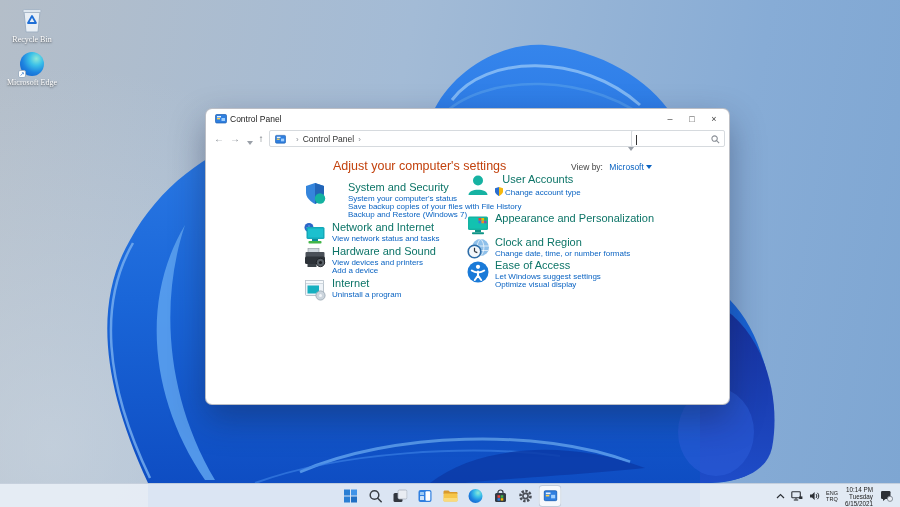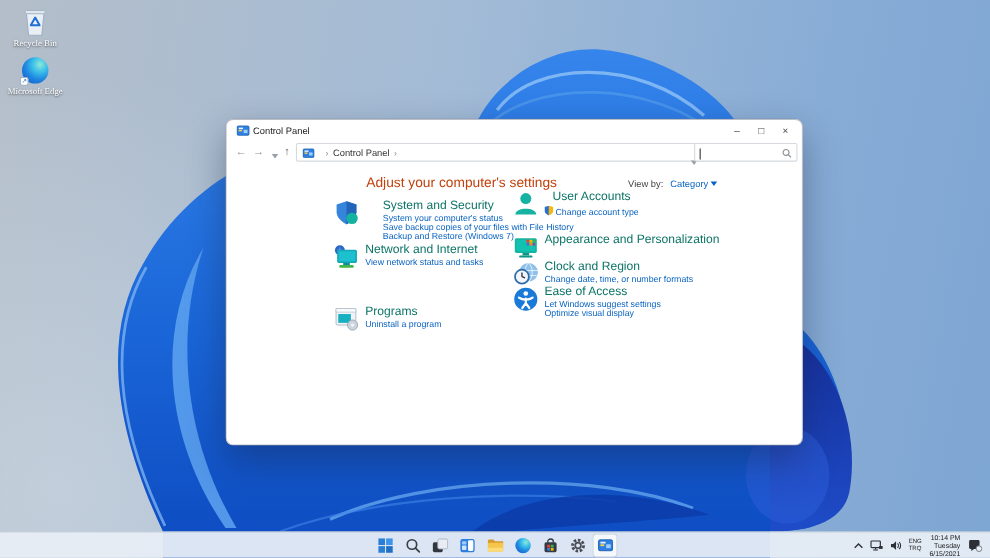--- a/index.html
+++ b/index.html
@@ -161,21 +161,21 @@
           <circle cx="4" cy="4" r="3" fill="none" stroke="#8a8f96" stroke-width="1.2"></circle>
             <line x1="6.3" y1="6.3" x2="9" y2="9" stroke="#8a8f96" stroke-width="1.2"></line>
         </svg>
       </div>
     </div>
 
     <div id="heading">Adjust your computer's settings</div>
 
     <div id="viewby">
       <span>View by:</span>
-      <span class="vb-val">Category</span><i class="vb-caret"></i>
+      <span class="vb-val">Microsoft</span><i class="vb-caret"></i>
     </div>
 
     <div class="cat" style="left:96px; top:72px;gap:16px;">
       <svg class="c-ic" width="26" height="26" viewBox="0 0 26 26">
         <path d="M13 2 L22 5 V12 C22 18.5 13 23 13 23 C13 23 4 18.5 4 12 V5 Z" fill="#3585dc"></path>
         <path d="M13 2 L22 5 V12 C22 18.5 13 23 13 23 Z" fill="#2265b8"></path>
         <circle cx="18" cy="17.5" r="5.2" fill="#14b2a0"></circle>
       </svg>
       <div class="c-tx">
         <a class="c-title">System and Security</a>
@@ -193,31 +193,46 @@
         <rect x="6" y="7.5" width="15" height="9" fill="#1cc0ce"></rect>
         <rect x="10" y="18" width="6" height="2" fill="#0e8c9a"></rect>
         <rect x="6.5" y="20" width="13" height="2.5" rx="0.8" fill="#43b649"></rect>
       </svg>
       <div class="c-tx">
         <a class="c-title">Network and Internet</a>
         <a class="c-link">View network status and tasks</a>
       </div>
     </div>
 
+    <div class="cat" style="left:96px; top:136px;">
+      <svg class="c-ic" width="26" height="26" viewBox="0 0 26 26">
+        <rect x="6" y="3.5" width="11" height="4" fill="#cfd6dd" stroke="#8b949c" stroke-width="0.6"></rect>
+        <rect x="3.5" y="7" width="19" height="6" rx="1" fill="#4a5058"></rect>
+        <rect x="3" y="11.5" width="20" height="7.5" rx="1.5" fill="#2d3238"></rect>
+        <rect x="5.5" y="19" width="9" height="3" fill="#3a4046"></rect>
+        <circle cx="18.5" cy="17.5" r="4.2" fill="#596067" stroke="#14171a" stroke-width="0.8"></circle>
+        <circle cx="18.5" cy="17.5" r="1.6" fill="#1c2024"></circle>
+      </svg>
+      <div class="c-tx">
+        <a class="c-title">Hardware and Sound</a>
+        <a class="c-link">View devices and printers</a>
+        <a class="c-link">Add a device</a>
+      </div>
+    </div>
 
     <div class="cat" style="left:96px; top:168px;">
       <svg class="c-ic" width="26" height="26" viewBox="0 0 26 26">
         <rect x="3.5" y="3.5" width="18" height="15" rx="1" fill="#eef3f8" stroke="#aab6c2" stroke-width="0.8"></rect>
         <rect x="3.5" y="3.5" width="18" height="3.2" fill="#f7fafc" stroke="#aab6c2" stroke-width="0.5"></rect>
         <rect x="5.5" y="8.5" width="11.5" height="8" fill="#17b0c0"></rect>
         <circle cx="18.5" cy="18.5" r="4.6" fill="#ccd5dd" stroke="#97a4b0" stroke-width="0.8"></circle>
         <circle cx="18.5" cy="18.5" r="1.5" fill="#f2f6fa"></circle>
       </svg>
       <div class="c-tx">
-        <a class="c-title">Programs</a>
+        <a class="c-title">Internet</a>
         <a class="c-link">Uninstall a program</a>
       </div>
     </div>
 
     <div class="cat" style="left:259px; top:64px;text-align:center;">
       <svg class="c-ic" width="26" height="26" viewBox="0 0 26 26">
         <circle cx="13" cy="7.5" r="5" fill="#16b2a2"></circle>
         <path d="M3.5 22 C3.5 15 22.5 15 22.5 22 Z" fill="#16b2a2"></path>
       </svg>
       <div class="c-tx">

